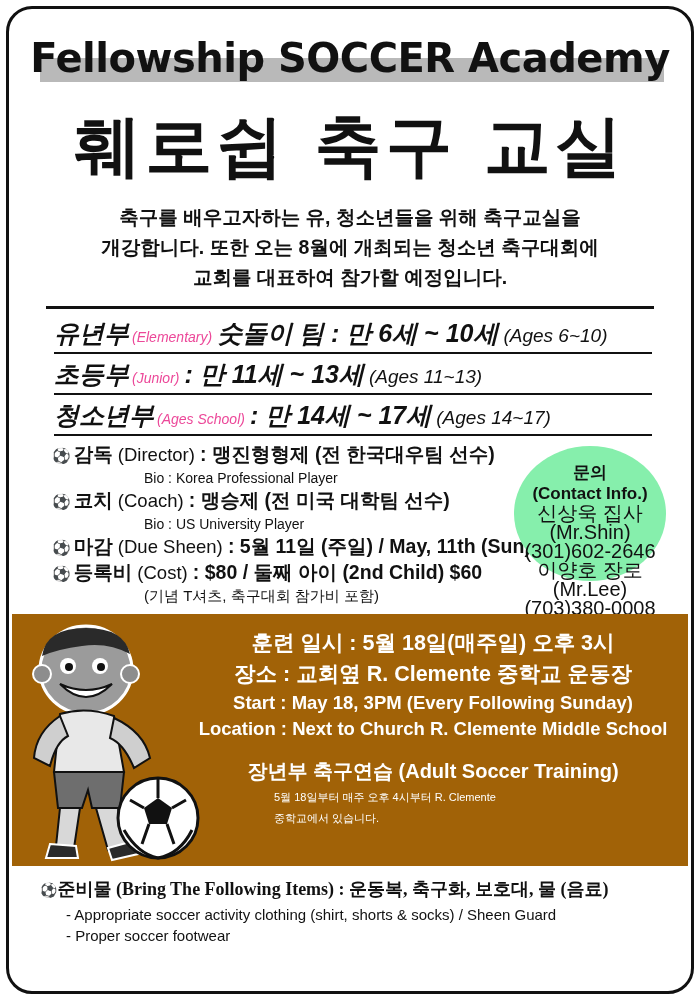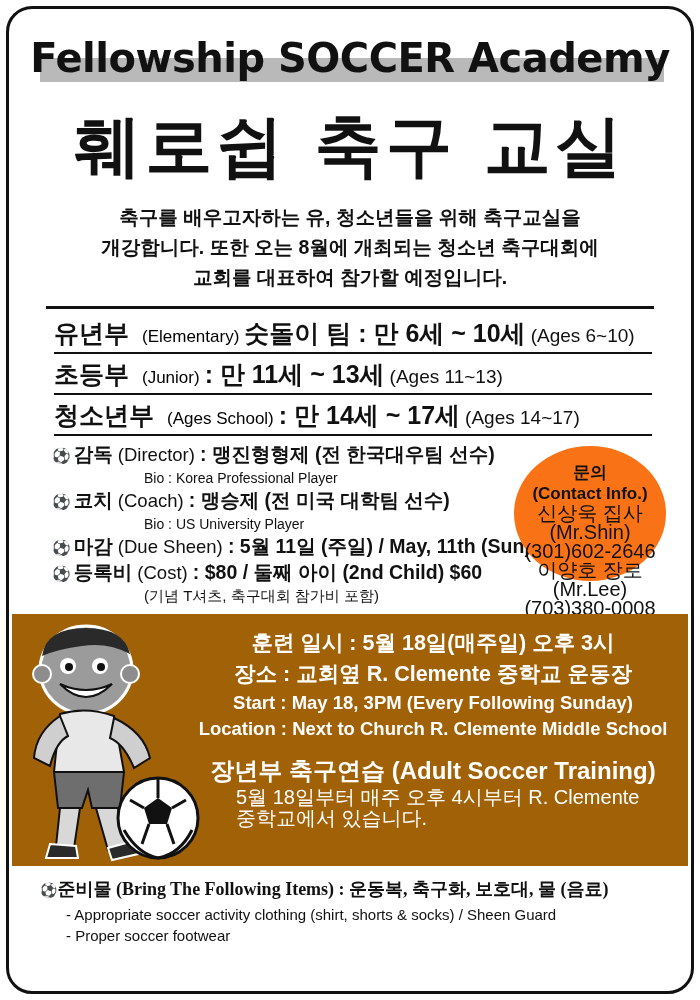--- a/index.html
+++ b/index.html
@@ -94,30 +94,31 @@
 
   
   .groups {
     margin: 8px 36px 0 42px;
   }
   .group-row {
     display: flex;
     align-items: baseline;
     margin-bottom: 2px;
     white-space: nowrap;
+    font-style: italic;
   }
   .g-kor {
     font-size: 25px;
     font-weight: bold;
     color: #111;
   }
   .g-eng {
-    font-size: 17px;
-    color: #000000;
-    margin-left: 13px;
+    font-size: 14px;
+    color: #ec4899;
+    margin-left: 3px;
   }
   .g-mid {
     font-size: 25px;
     font-weight: bold;
     color: #111;
     margin-left: 5px;
   }
   .g-ages {
     font-size: 19px;
     color: #111;
@@ -157,21 +158,21 @@
   .info-sub.center-ish { margin-left: 92px; }
 
   
   .contact {
     position: absolute;
     right: 22px;
     top: 4px;
     width: 152px;
     height: 135px;
     border-radius: 50%;
-    background: #f97316;
+    background: #86efac;
     color: #111;
     text-align: center;
     box-sizing: border-box;
     padding-top: 16px;
   }
   .contact .c-title {
     font-size: 17px;
     font-weight: bold;
     line-height: 21px;
   }
@@ -202,31 +203,31 @@
     line-height: 31px;
   }
   .band-eng1 {
     text-align: center;
     font-size: 18.5px;
     font-weight: bold;
     line-height: 26px;
   }
   .adult-title {
     text-align: center;
-    font-size: 24px;
+    font-size: 20px;
     font-weight: bold;
     margin-top: 16px;
     line-height: 26px;
   }
   .adult-body {
     text-align: left;
-    font-size: 20px;
+    font-size: 11px;
     line-height: 21px;
     margin-top: 3px;
-    margin-left: 46px;
+    margin-left: 84px;
   }
 
   
   .boy {
     position: absolute;
     left: 8px;
     top: 8px;
     width: 180px;
     height: 244px;
   }

